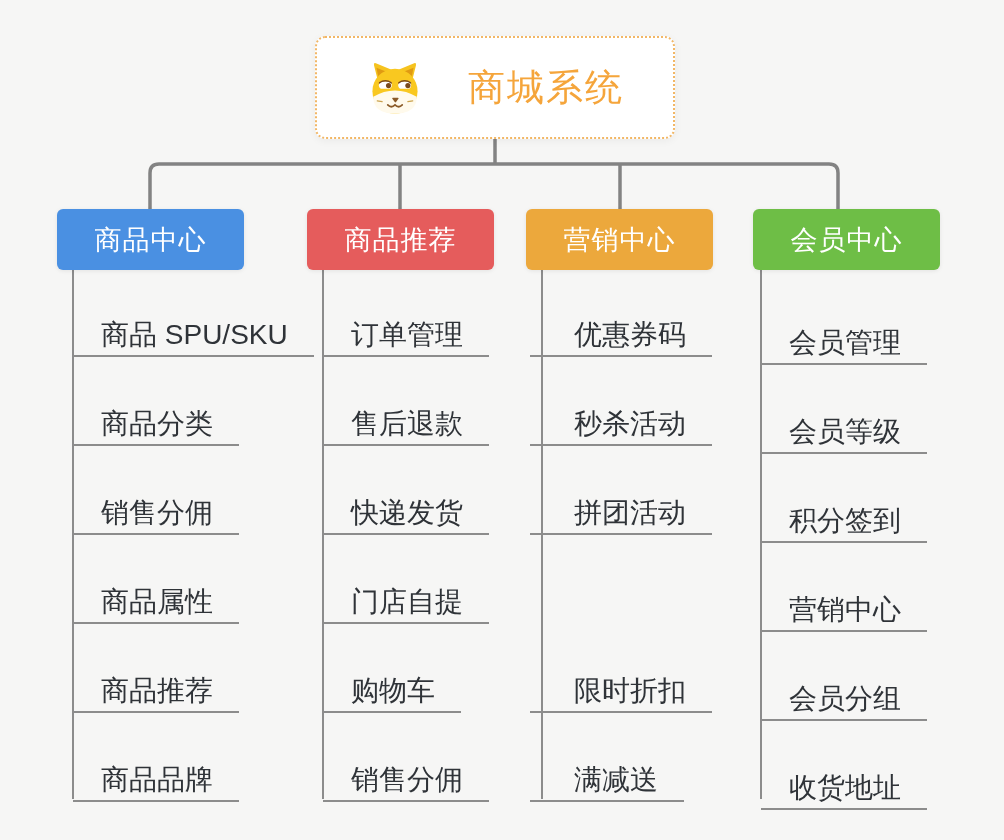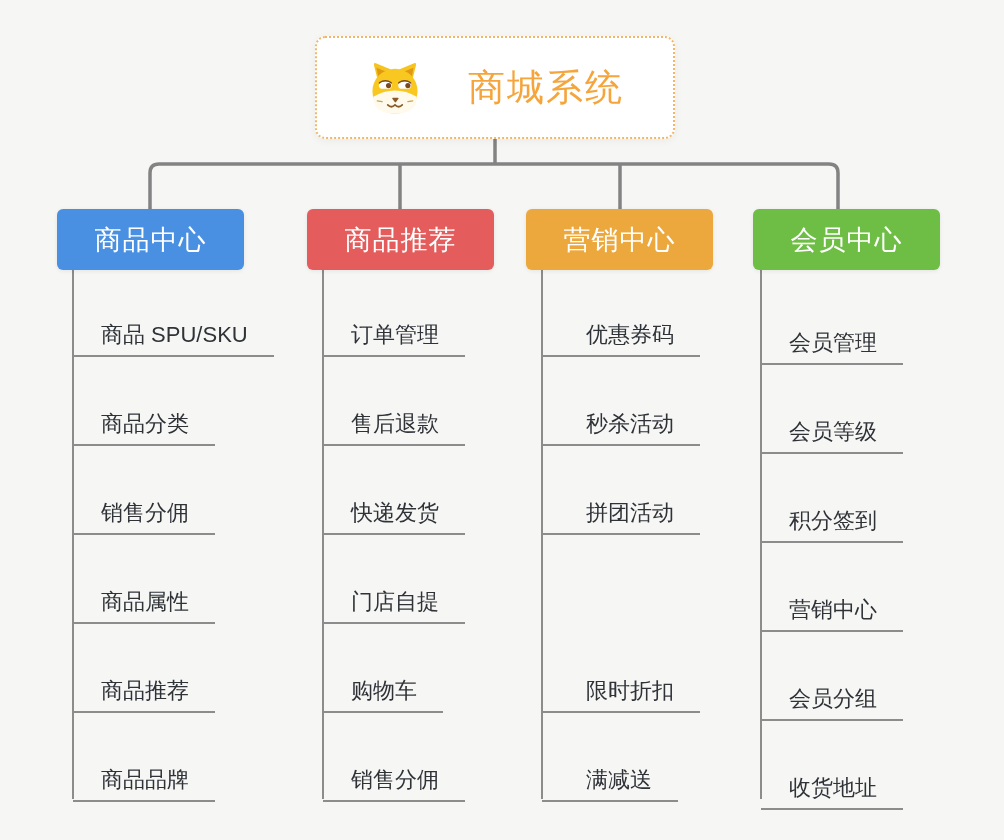--- a/index.html
+++ b/index.html
@@ -28,26 +28,26 @@
     position:absolute; top:209px; width:187px; height:61px;
     border-radius:6px; color:#ffffff; font-size:27px; letter-spacing:1px;
     display:flex; align-items:center; justify-content:center;
     box-shadow:0 1px 4px rgba(0,0,0,0.08); cursor:pointer;
   }
   .bh0 { left:57px; }  .bh1 { left:307px; }  .bh2 { left:526px; }  .bh3 { left:745px;margin-left:8px; }
 
   
   .leaf {
     position:absolute; white-space:nowrap;
-    font-size:22px; line-height:26px; color:#2f3338;
+    font-size:28px; line-height:26px; color:#2f3338;
     padding:0 26px 7px 28px;
     border-bottom:2px solid #8c8c8c;
     cursor:pointer;
   }
-  .colA { left:73px; }  .colB { left:323px; }  .colC { left:542px;padding-left:44px; }  .colD { left:761px;margin-top:8px; }
+  .colA { left:73px; }  .colB { left:323px; }  .colC { left:530px;padding-left:44px; }  .colD { left:761px;margin-top:8px; }
   .r0 { top:322px; } .r1 { top:411px; } .r2 { top:500px; }
   .r3 { top:589px; } .r4 { top:678px; } .r5 { top:767px; }
 
   .shiba { flex:0 0 auto; }
 </style>
 </head>
 <body>
 
 <div class="canvas">
 

